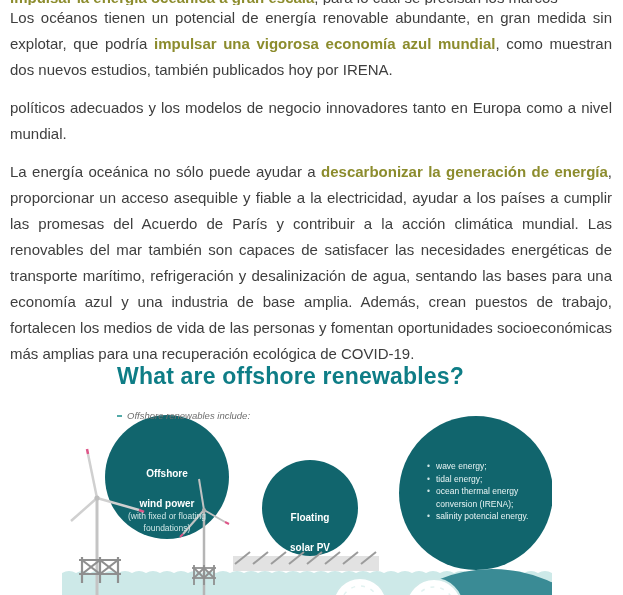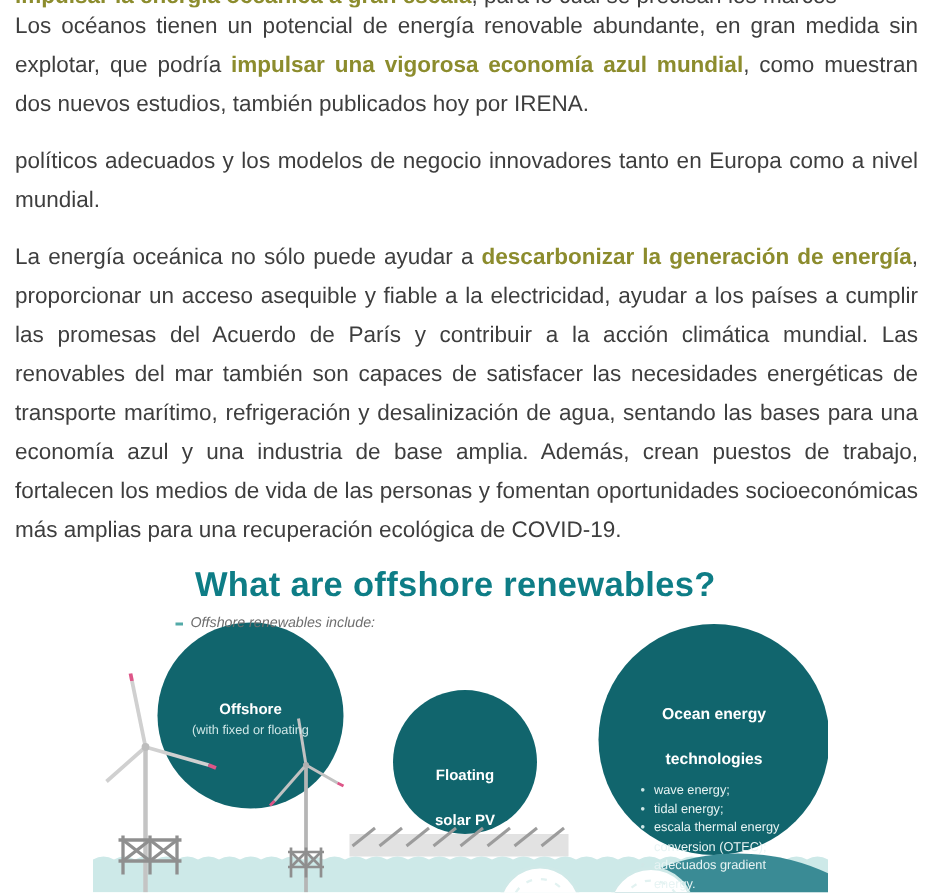--- a/index.html
+++ b/index.html
@@ -22,21 +22,21 @@
   .article p{
     margin:0 0 12px 0;font-size:15px;line-height:26px;text-align:justify;
   }
   .run-t{font-weight:400;}
   .run-link{color:#8c8c2d;font-weight:700;cursor:pointer;}
 
   
   .infographic{position:absolute;left:62px;top:355px;width:490px;height:240px;}
   .scene{position:absolute;left:0;top:0;width:490px;height:240px;z-index:1;}
   .ig-title{
-    position:absolute;left:51px;top:4px;margin:17px;z-index:3;
+    position:absolute;left:51px;top:4px;margin:4px;z-index:3;
     font-size:23px;font-weight:700;color:#0e7d86;letter-spacing:.2px;
   }
   .ig-sub{
     position:absolute;left:55px;top:55px;z-index:3;display:flex;align-items:center;gap:5px;
     font-size:9.5px;color:#6e6e6e;font-style:italic;
   }
   .ig-sub .dash{width:5px;height:2px;background:#53aaa8;display:inline-block;}
 
   .c-label{position:absolute;z-index:2;color:#ffffff;text-align:center;}
   .c-title-line{font-size:10px;font-weight:700;line-height:13px;margin-top:17px;}
@@ -145,40 +145,38 @@
         <line x1="132" y1="223" x2="142" y2="213"></line>
         <line x1="142" y1="223" x2="132" y2="213"></line>
         <line x1="142" y1="223" x2="152" y2="213"></line>
         <line x1="152" y1="223" x2="142" y2="213"></line>
       </g>
     </svg>
 
     <div class="c-label c1">
       <div>
           <div class="c-title-line">Offshore</div>
+          <div class="c-title-line">wind power</div>
         </div>
       <div>
           <div class="c-sub-line">(with fixed or floating</div>
+          <div class="c-sub-line">foundations)</div>
         </div>
     </div>
 
     <div class="c-label c2">
       <div>
           <div class="c-title-line">Floating</div>
           <div class="c-title-line">solar PV</div>
         </div>
     </div>
 
     <div class="c-label c3">
-      <div>
-          <div class="c-title-line">Ocean energy</div>
-          <div class="c-title-line">technologies</div>
-        </div>
       <div class="c3-bullets">
           <div class="c3-bullet">wave energy;</div>
           <div class="c3-bullet">tidal energy;</div>
-          <div class="c3-bullet">escala thermal energy conversion (OTEC);</div>
-          <div class="c3-bullet">adecuados gradient energy.</div>
+          <div class="c3-bullet">ocean thermal energy conversion (IRENA);</div>
+          <div class="c3-bullet">salinity potencial energy.</div>
         </div>
     </div>
 
   </div>
 </div>
 
 </body></html>

